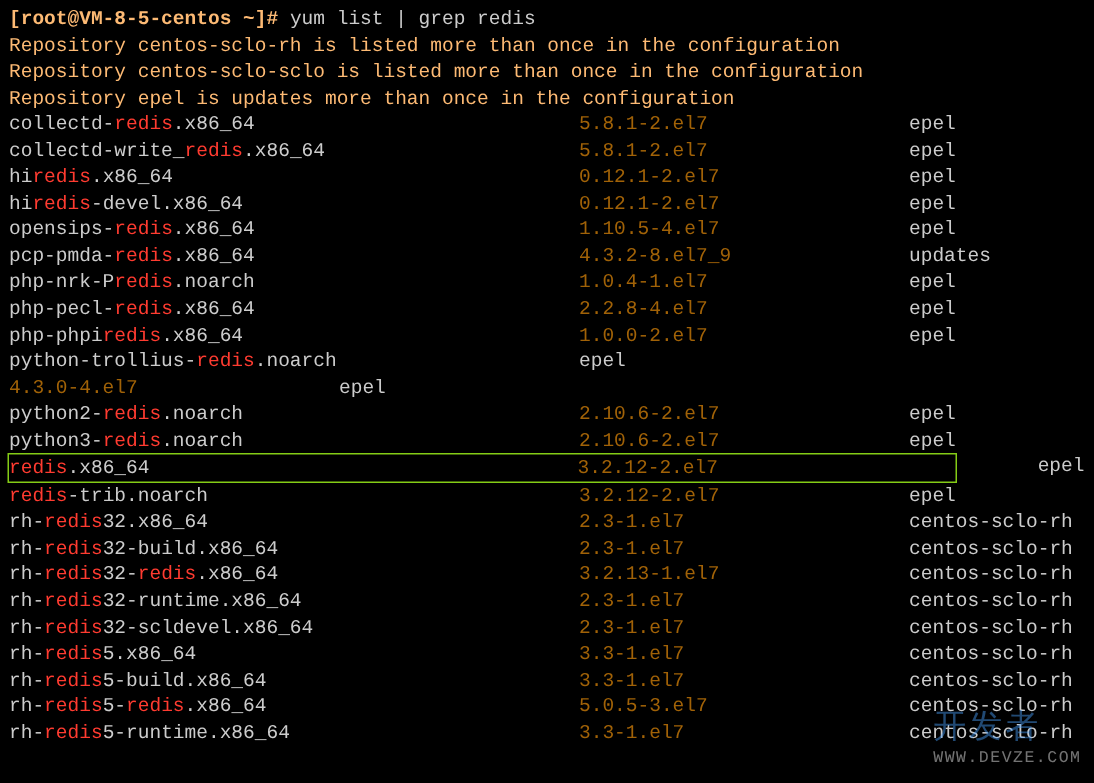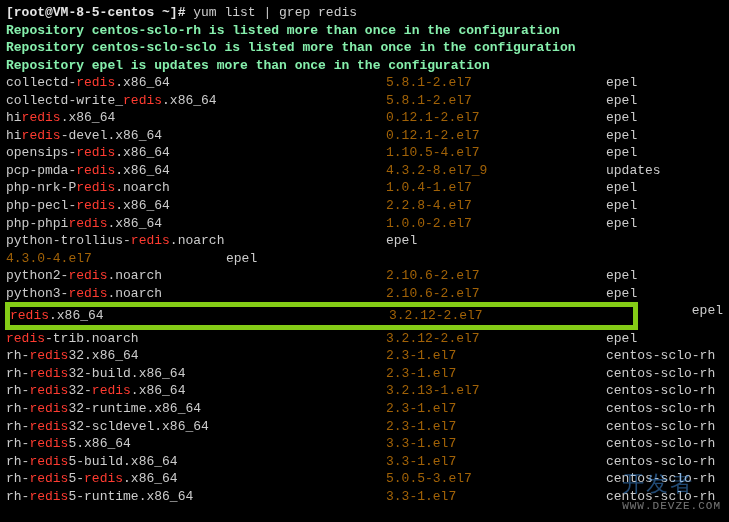--- a/index.html
+++ b/index.html
@@ -16,26 +16,25 @@
       padding: 4px 6px;
       width: 729px;
       height: 522px;
       overflow: hidden;
       position: relative;
     }
     .prompt-line {
       color: #ccc;
     }
     .prompt-white {
-      color: #e5e5e5;
+      color: #fdba74;
       font-weight: bold;
     }
     .message {
-      color: #86efac;
-      font-weight: bold;
+      color: #fdba74;
     }
     .pkg-row {
       display: flex;
       white-space: pre;
     }
     .pkg-name {
       width: 380px;
       flex-shrink: 0;
       color: #ccc;
     }
@@ -45,21 +44,21 @@
       color: #a16207;
     }
     .pkg-repo {
       color: #ccc;
     }
     .hl {
       color: #ff3b30;
       font-weight: normal;
     }
     .highlighted-row {
-      border: 5px solid #84cc16;
+      border: 1px solid #84cc16;
       display: flex;
       margin-left: -1px;
       width: 652px;
     }
     .highlighted-row .pkg-name {
       width: 379px;
     }
     .watermark {
       position: absolute;
       bottom: 8px;

